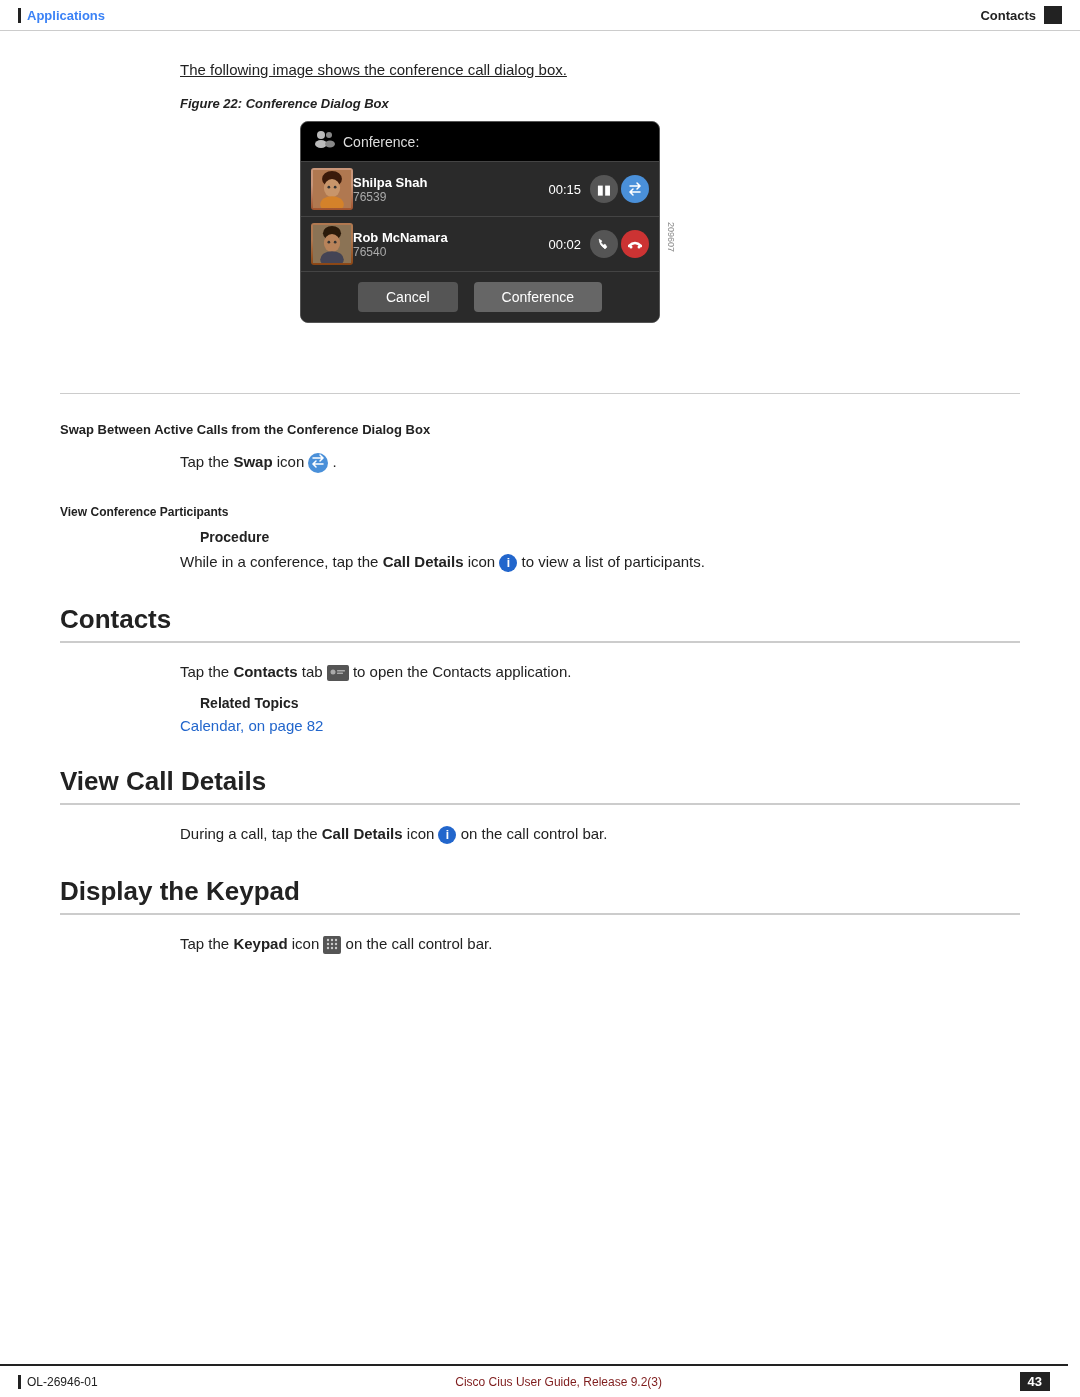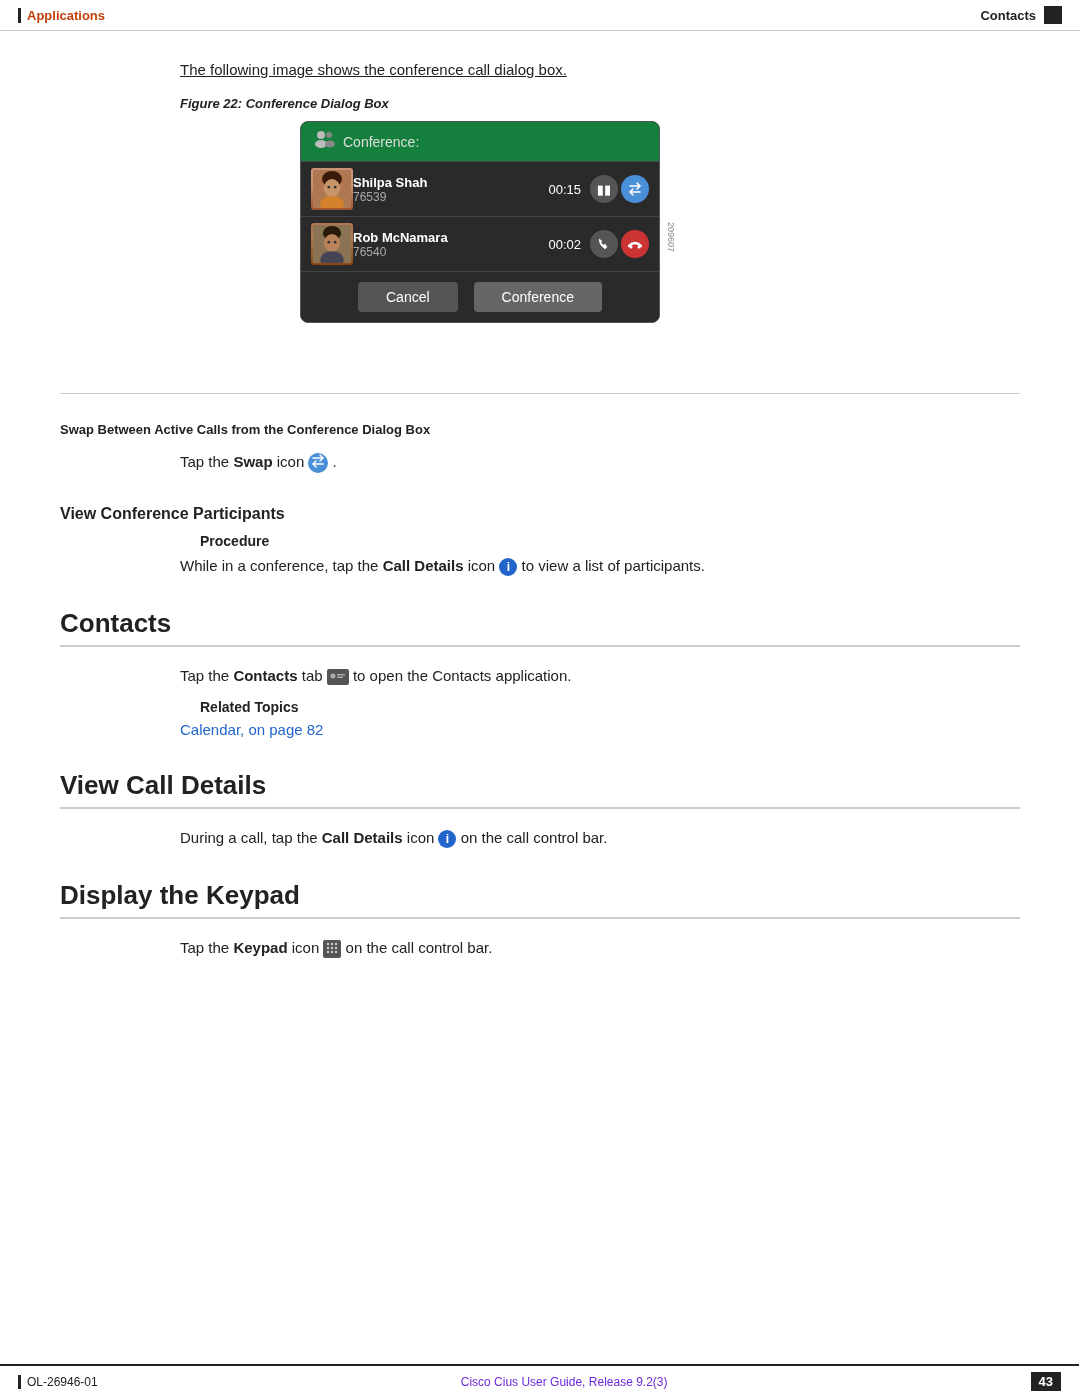--- a/index.html
+++ b/index.html
@@ -18,21 +18,21 @@
       display: flex;
       justify-content: space-between;
       align-items: center;
       border-bottom: 1px solid #ccc;
       padding: 6px 18px;
       background: #fff;
     }
     .header-left {
       font-size: 13px;
       font-weight: bold;
-      color: #c2410c;
+      color: #3b82f6;
       border-left: 3px solid #222;
       padding-left: 6px;
     }
 
     
     .main-content {
       padding: 30px 60px 80px 60px;
     }
 
     
@@ -59,21 +59,21 @@
       margin-left: 120px;
       margin-bottom: 30px;
       width: 360px;
       border-radius: 8px;
       overflow: hidden;
       background: #2a2a2a;
       border: 1px solid #555;
       position: relative;
     }
     .conf-header {
-      background: #15803d;
+      background: #000000;
       padding: 8px 12px;
       display: flex;
       align-items: center;
       gap: 8px;
     }
     .conf-header-icon {
       color: #bbb;
       font-size: 18px;
     }
     .conf-header-text {
@@ -170,21 +170,21 @@
     }
 
     
     .section-h2 {
       font-size: 13px;
       font-weight: bold;
       color: #222;
       margin-bottom: 16px;
     }
     .section-h3 {
-      font-size: 16px;
+      font-size: 12px;
       font-weight: bold;
       color: #222;
       margin-bottom: 10px;
     }
     .section-h1 {
       font-size: 26px;
       font-weight: bold;
       color: #222;
       margin-bottom: 20px;
       border-bottom: 2px solid #ccc;
@@ -280,37 +280,37 @@
     
     .section-block {
       margin-bottom: 32px;
     }
 
     
     .page-footer {
       position: absolute;
       bottom: 0;
       left: 0;
-      right: 1px;
+      right: 12px;
       border-top: 2px solid #222;
       display: flex;
       justify-content: space-between;
       align-items: center;
       padding: 6px 18px;
       background: #fff;
     }
     .footer-left {
       font-size: 12px;
       color: #222;
       border-left: 3px solid #222;
       padding-left: 6px;
     }
     .footer-center {
       font-size: 12px;
-      color: #6d28d9;
+      color: #7f1d1d;
     }
     .footer-right {
       background: #222;
       color: #fff;
       padding: 2px 8px;
       font-size: 13px;
       font-weight: bold;
     }
 
     

